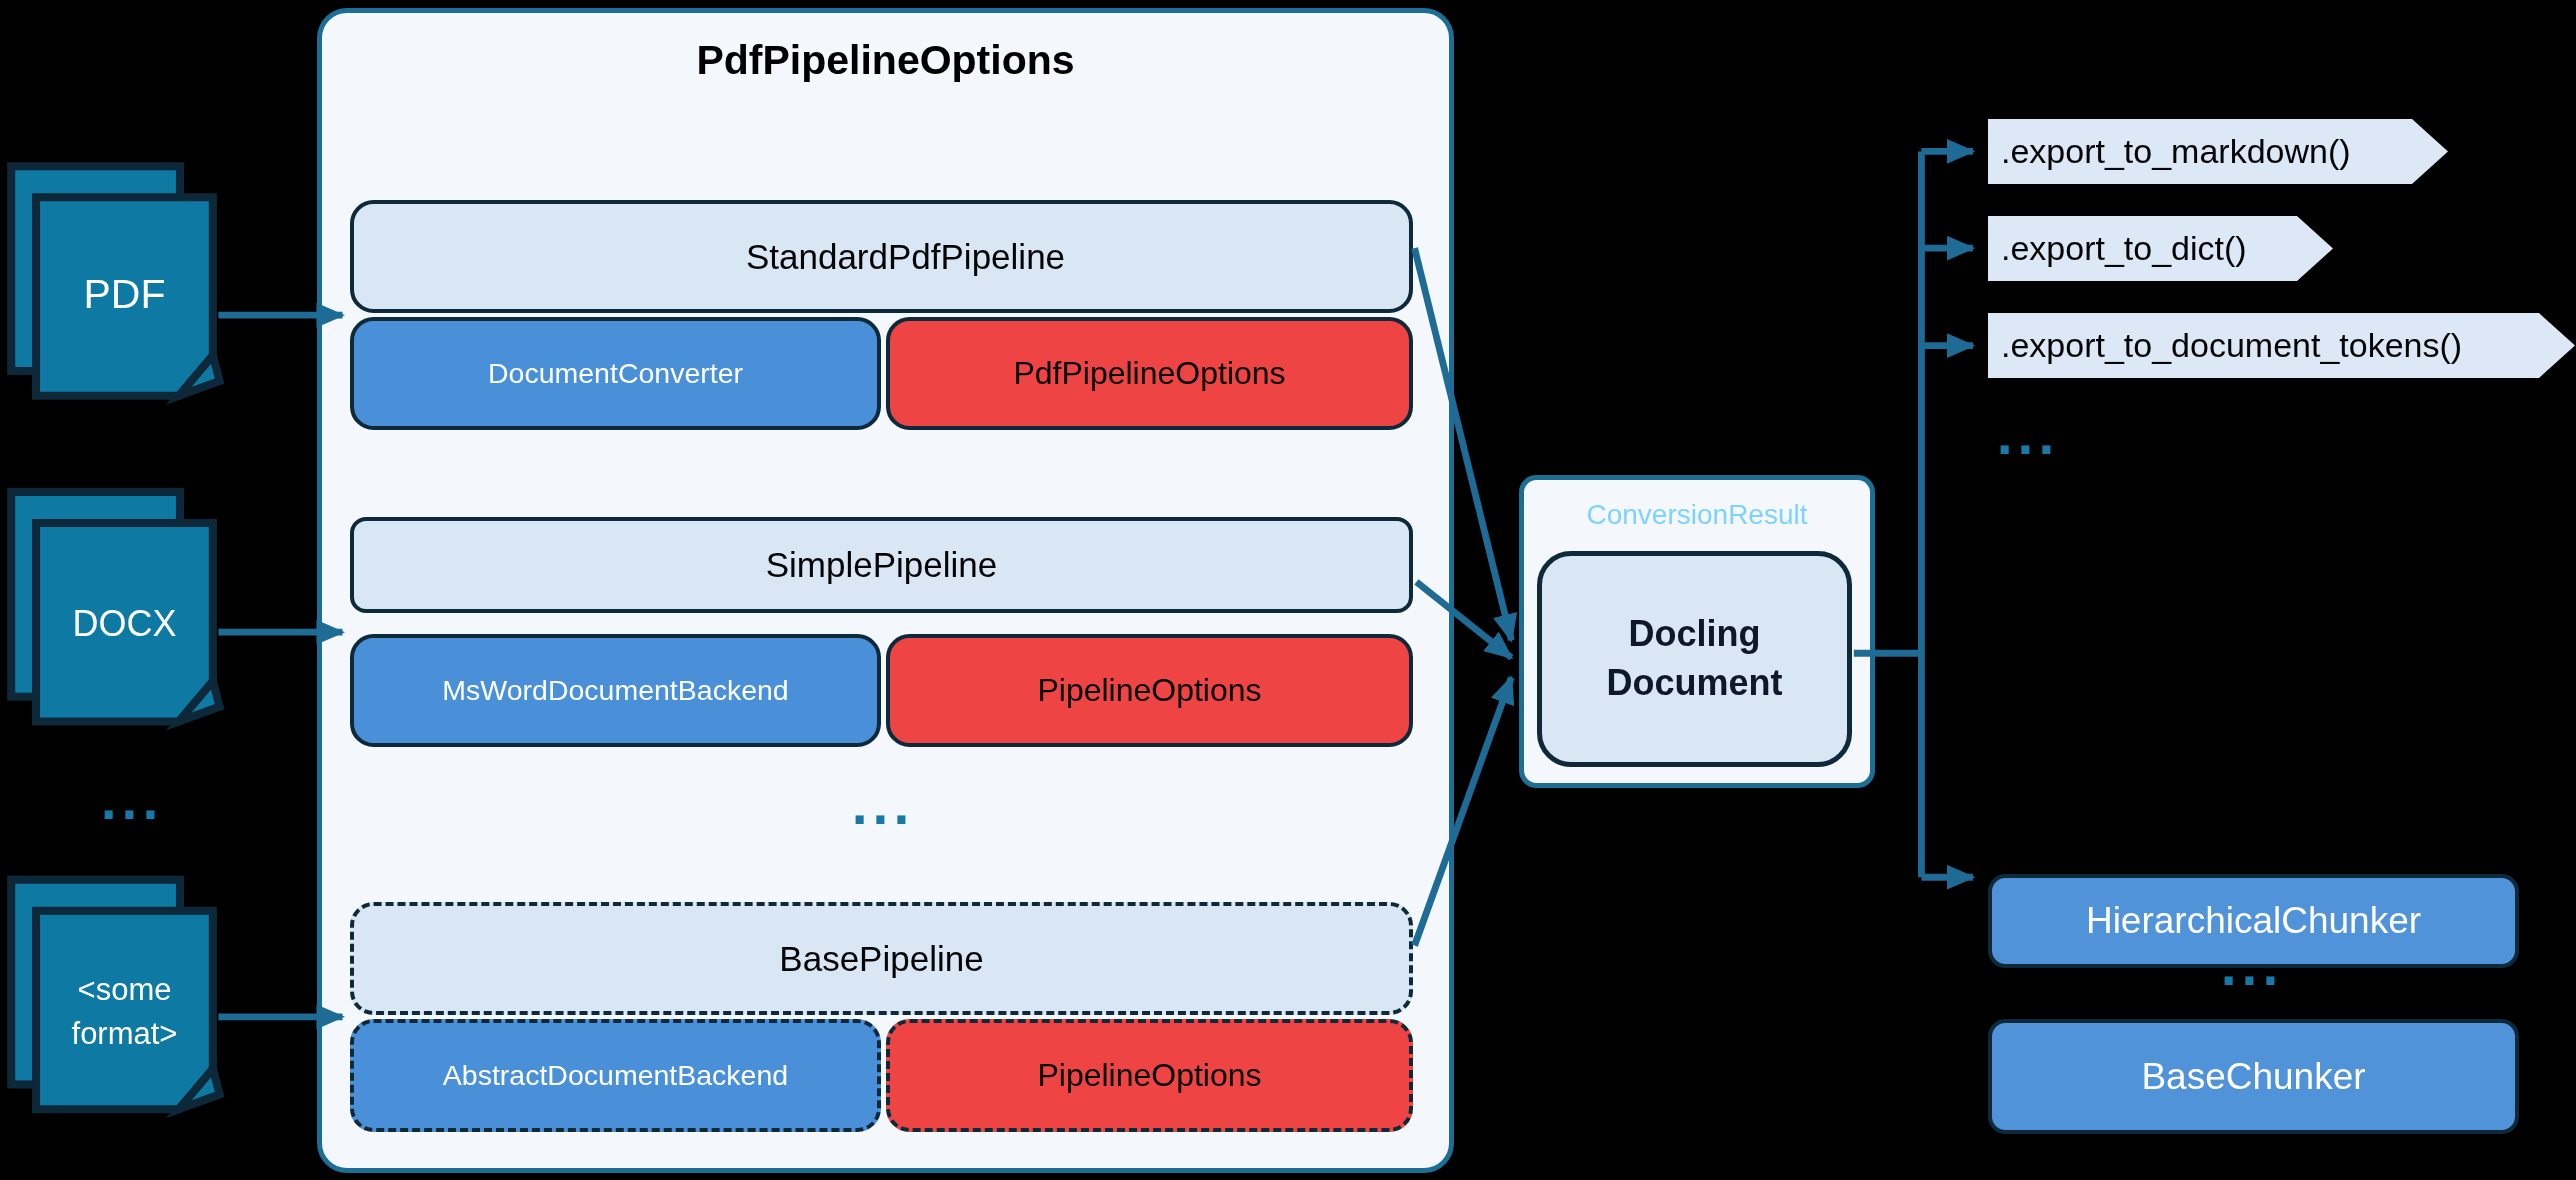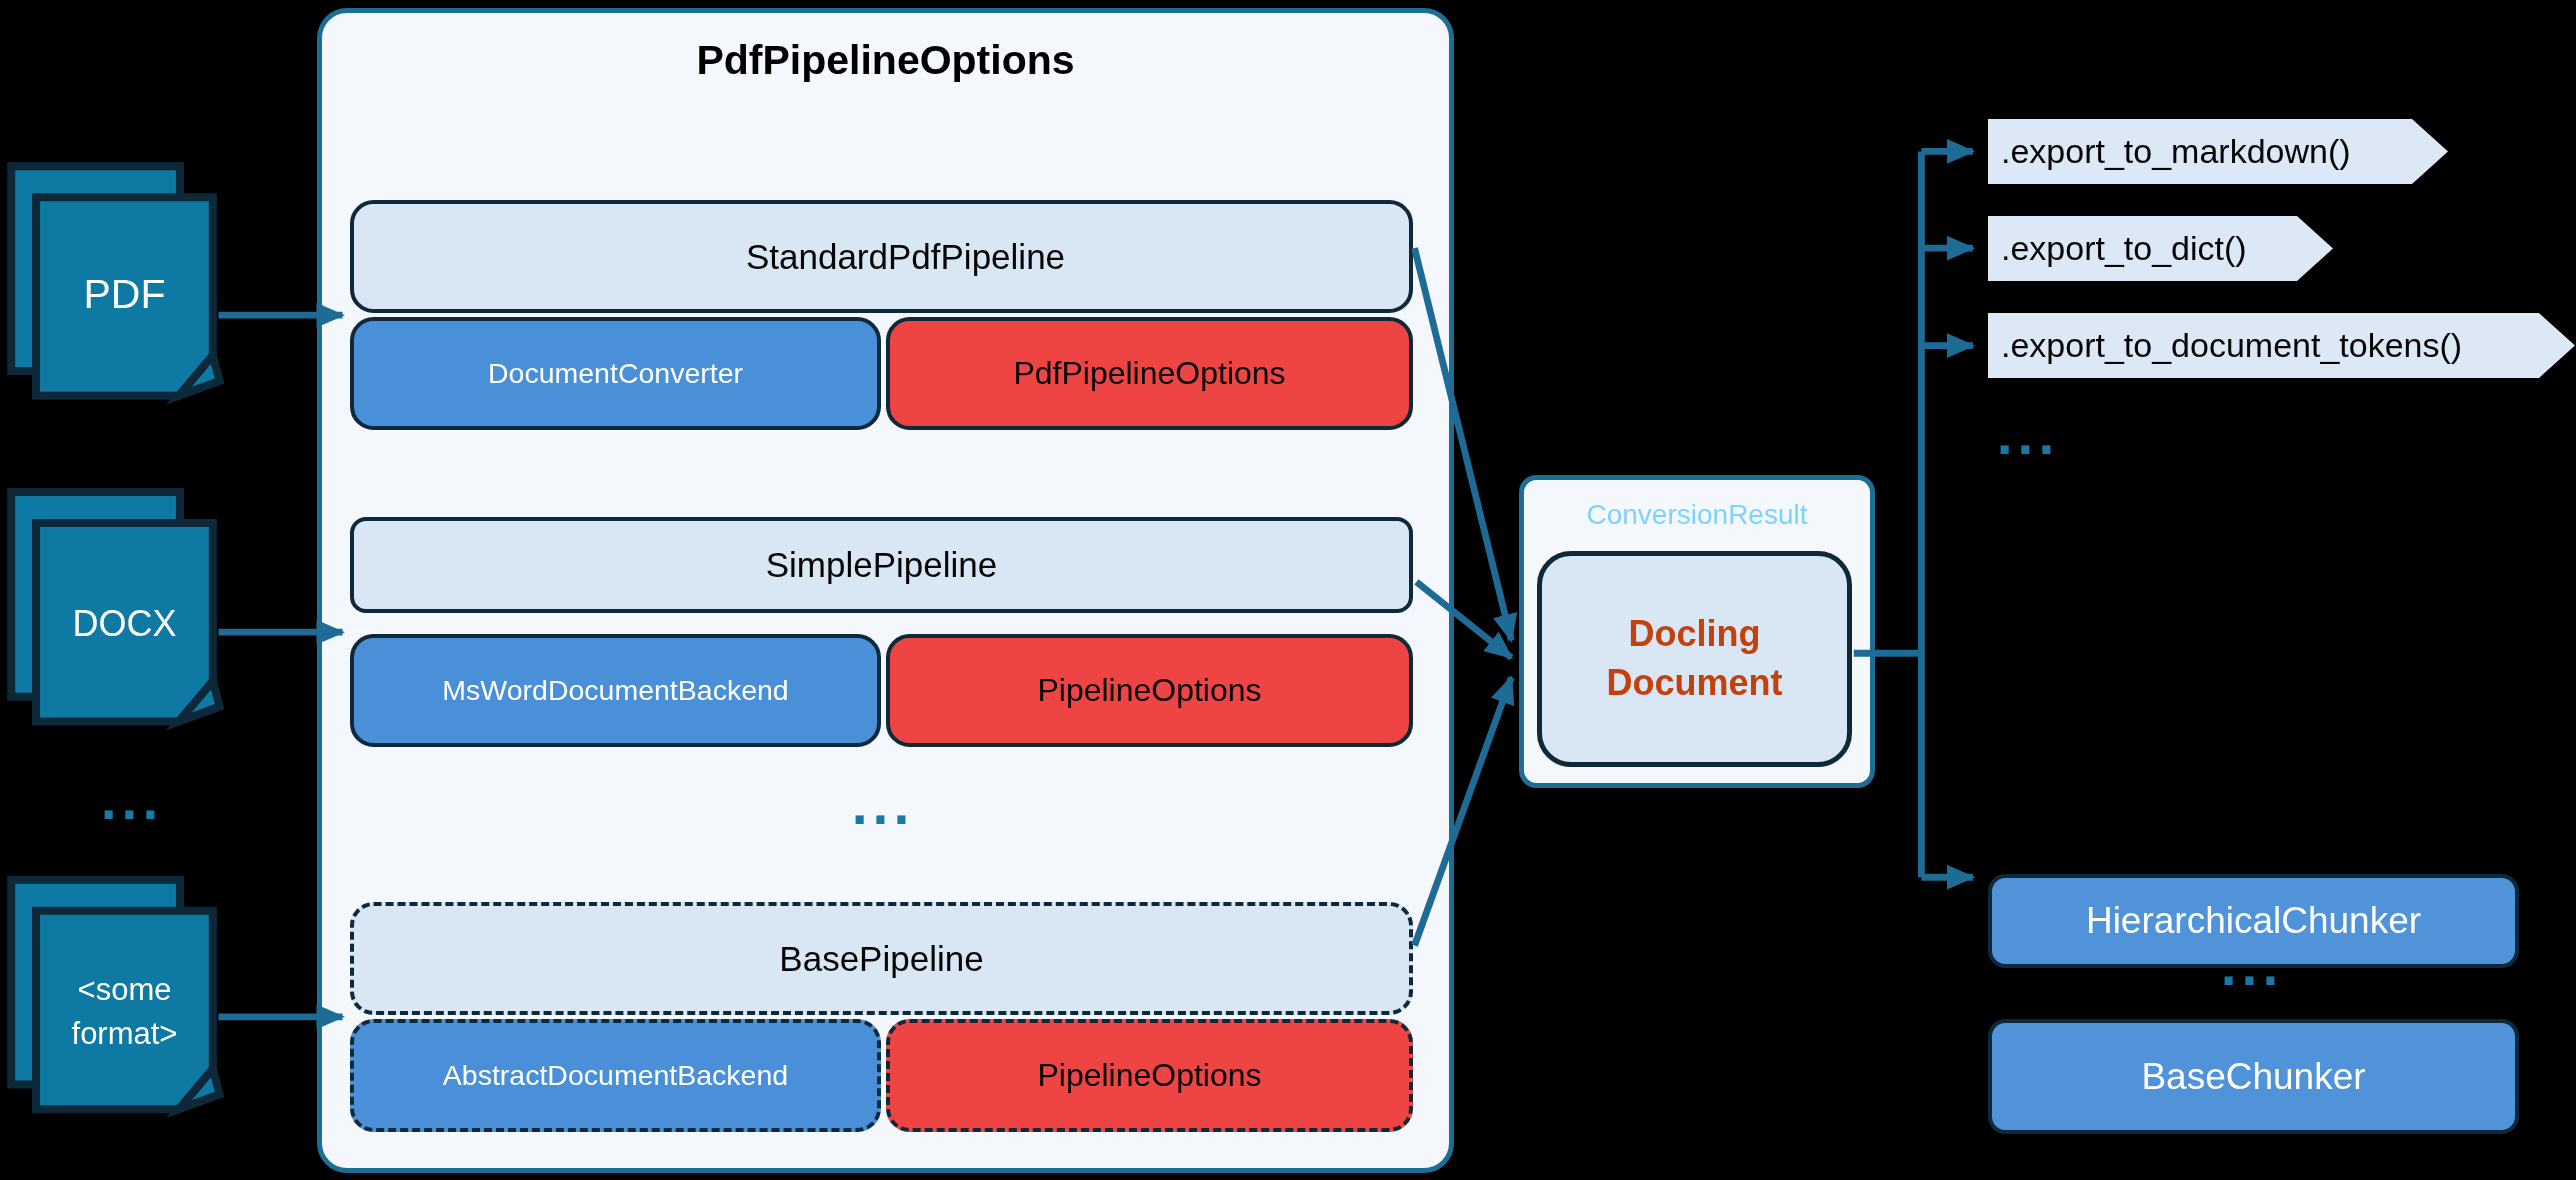--- a/index.html
+++ b/index.html
@@ -18,21 +18,21 @@
   .box{border:4.3px solid #0e2a3a;border-radius:23.6px;z-index:2;}
   .pipeline{background:#d9e6f4;font-size:35px;color:#050505;}
   .backend{background:#4a90d8;font-size:28.5px;color:#ffffff;}
   .options{background:#ef4444;font-size:32px;color:#050505;}
   .dashedb{border-style:dashed;}
 
   
   .result-outer{background:#f4f8fd;border:5.6px solid #1c6e95;border-radius:17.4px;z-index:1;}
   .result-label{z-index:2;font-size:28px;color:#7dd3fc;}
   .docling{background:#d9e6f4;border:5px solid #0e2a3a;border-radius:34px;z-index:2;
-           font-weight:bold;font-size:36px;color:#c2410c;line-height:1.35;}
+           font-weight:bold;font-size:36px;color:#0f172a;line-height:1.35;}
 
   
   .tag{background:#dce8f6;z-index:2;display:flex;align-items:center;
        font-size:34px;color:#050505;padding-left:13px;
        clip-path:polygon(0 0,calc(100% - 36px) 0,100% 50%,calc(100% - 36px) 100%,0 100%);}
 
   
   .chunker{background:#5093d9;border:4.3px solid #0e2a3a;border-radius:17.4px;z-index:2;
            font-size:37px;color:#ffffff;}
 

